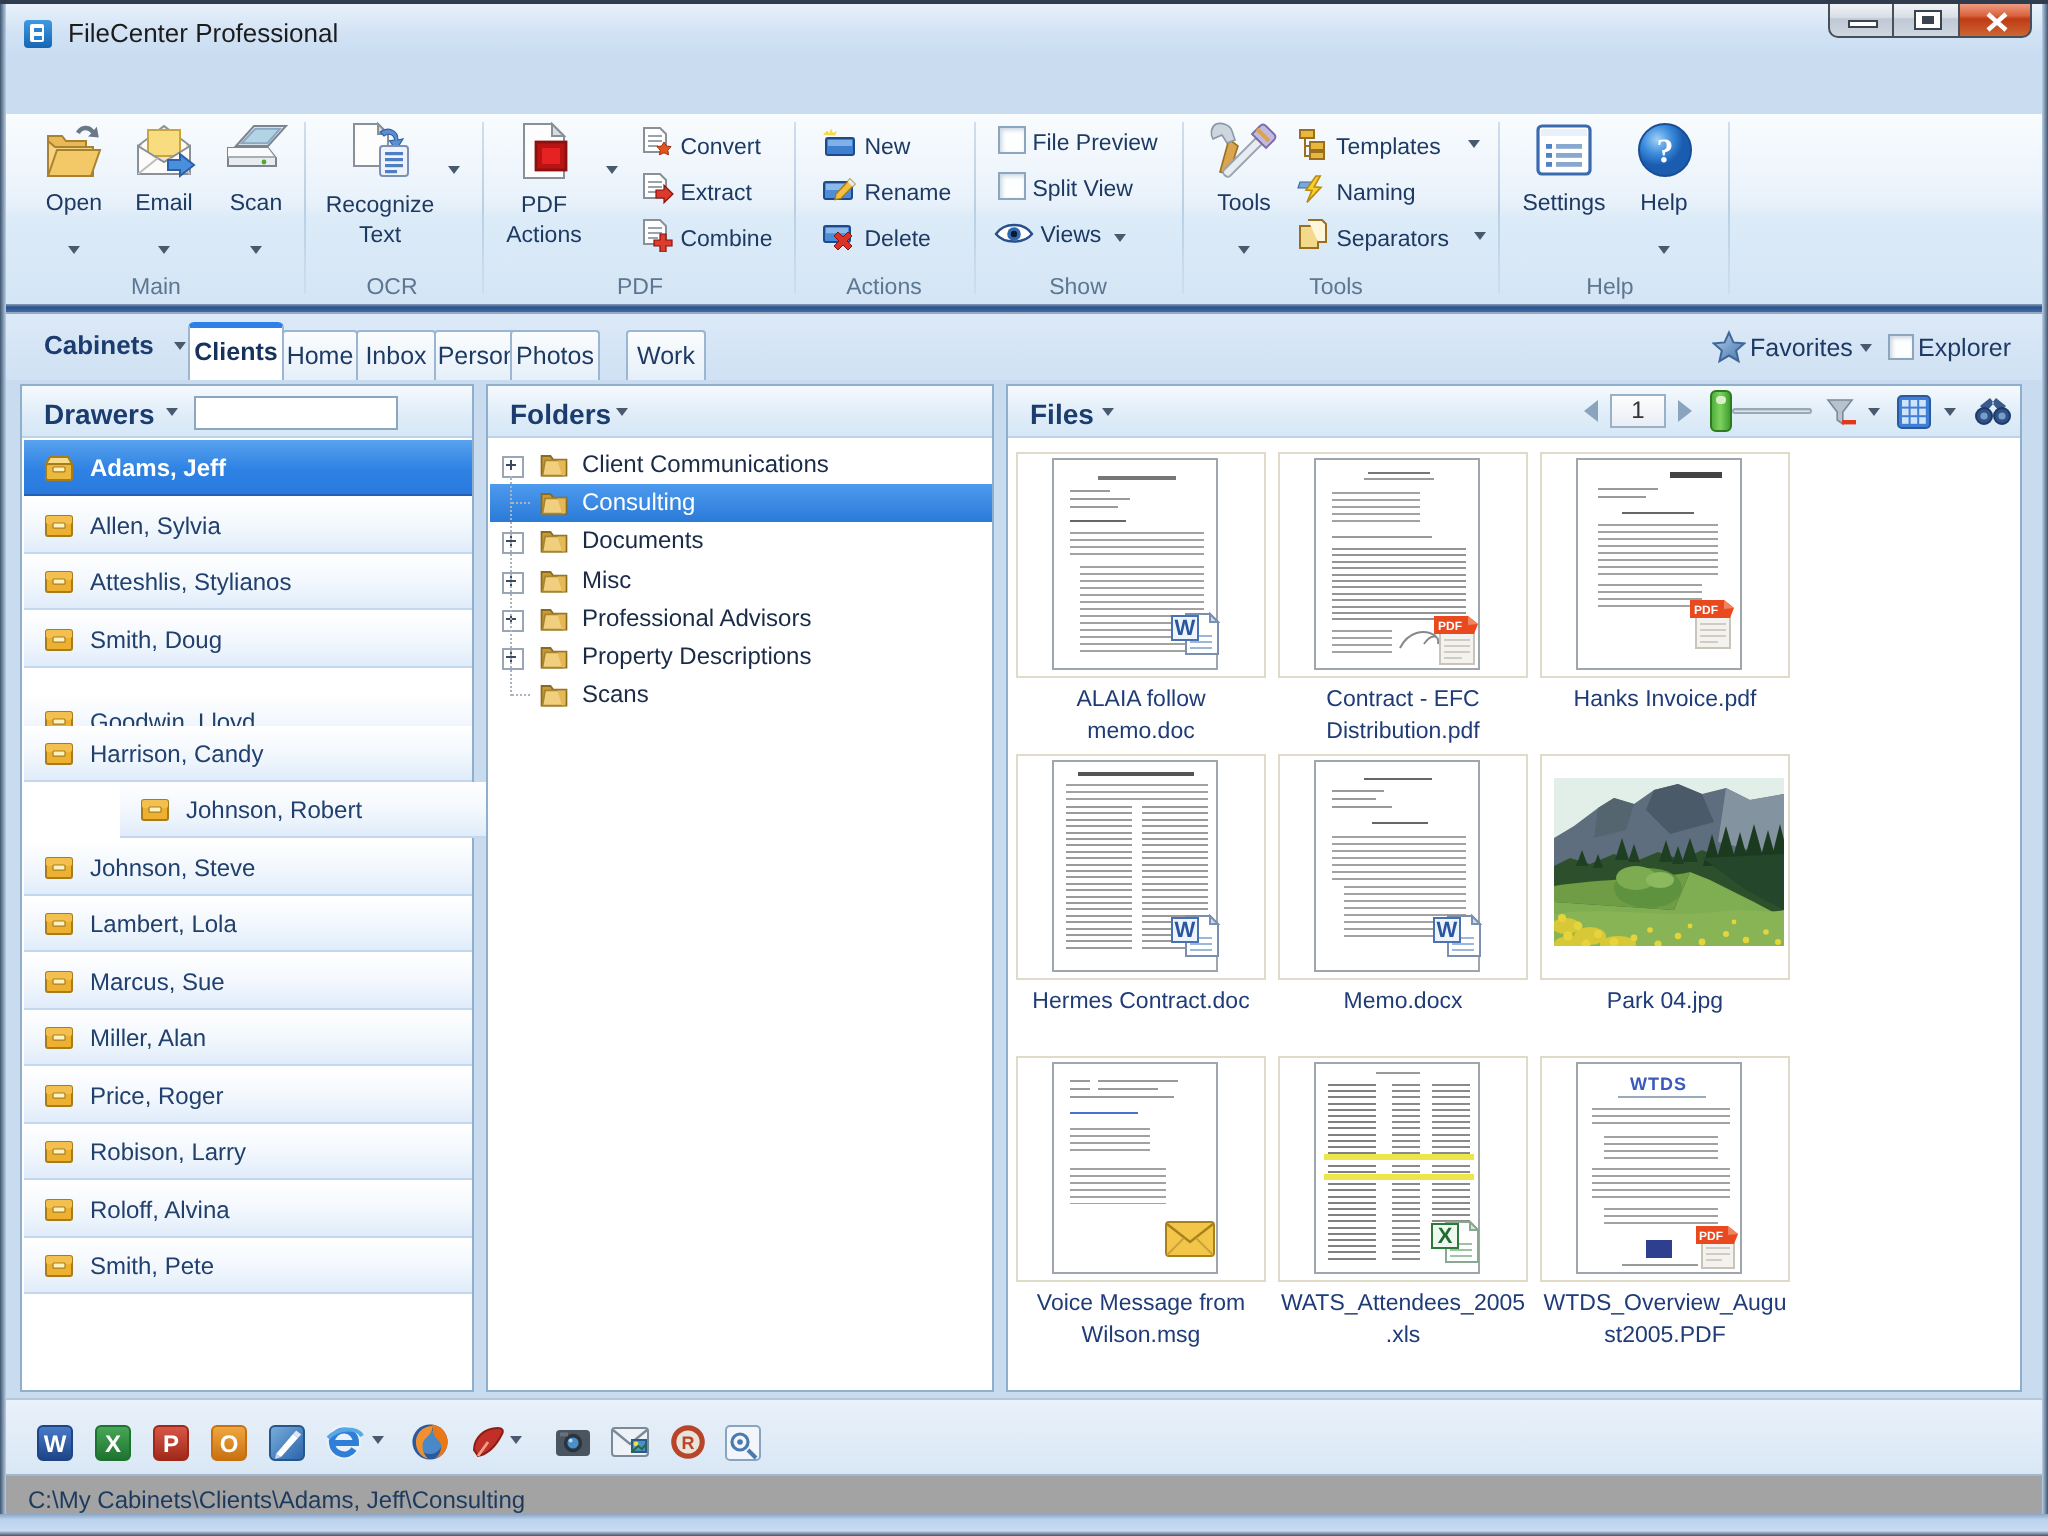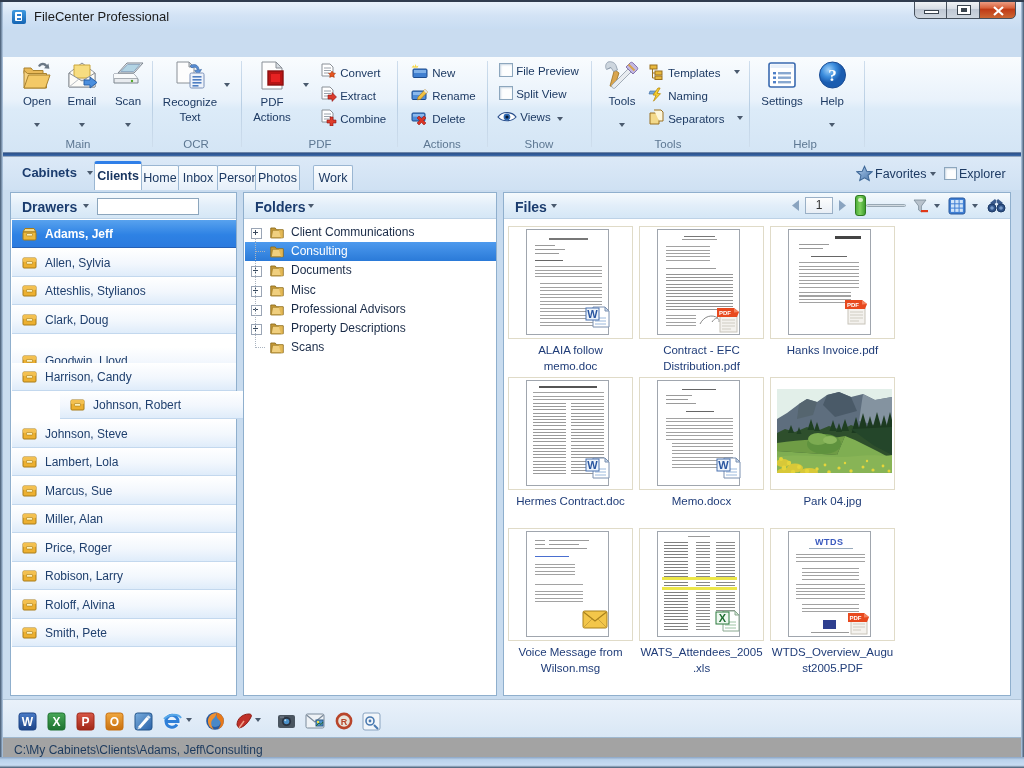--- a/index.html
+++ b/index.html
@@ -340,21 +340,21 @@
             <rect x="5.5" y="6.5" width="6" height="2.6" rx=".5" fill="#fdf2c0" stroke="#a87c18" stroke-width=".6"></rect>
           </svg>
           <span>Atteshlis, Stylianos</span>
         </div>
       <div class="drow" style="top:112.5px;">
           <svg class="dico" width="17" height="16" viewBox="0 0 17 16">
             <rect x="2" y="3" width="13" height="10" rx="1" fill="#edb030" stroke="#a87c18"></rect>
             <rect x="2" y="3" width="13" height="4" rx="1" fill="#f3c050"></rect>
             <rect x="5.5" y="6.5" width="6" height="2.6" rx=".5" fill="#fdf2c0" stroke="#a87c18" stroke-width=".6"></rect>
           </svg>
-          <span>Clark, Doug</span>
+          <span>Smith, Doug</span>
         </div>
       <div class="drow" style="top:154px;">
           <svg class="dico" width="17" height="16" viewBox="0 0 17 16">
             <rect x="2" y="3" width="13" height="10" rx="1" fill="#edb030" stroke="#a87c18"></rect>
             <rect x="2" y="3" width="13" height="4" rx="1" fill="#f3c050"></rect>
             <rect x="5.5" y="6.5" width="6" height="2.6" rx=".5" fill="#fdf2c0" stroke="#a87c18" stroke-width=".6"></rect>
           </svg>
           <span>Goodwin, Lloyd</span>
         </div>
       <div class="drow" style="top:169.5px;">

